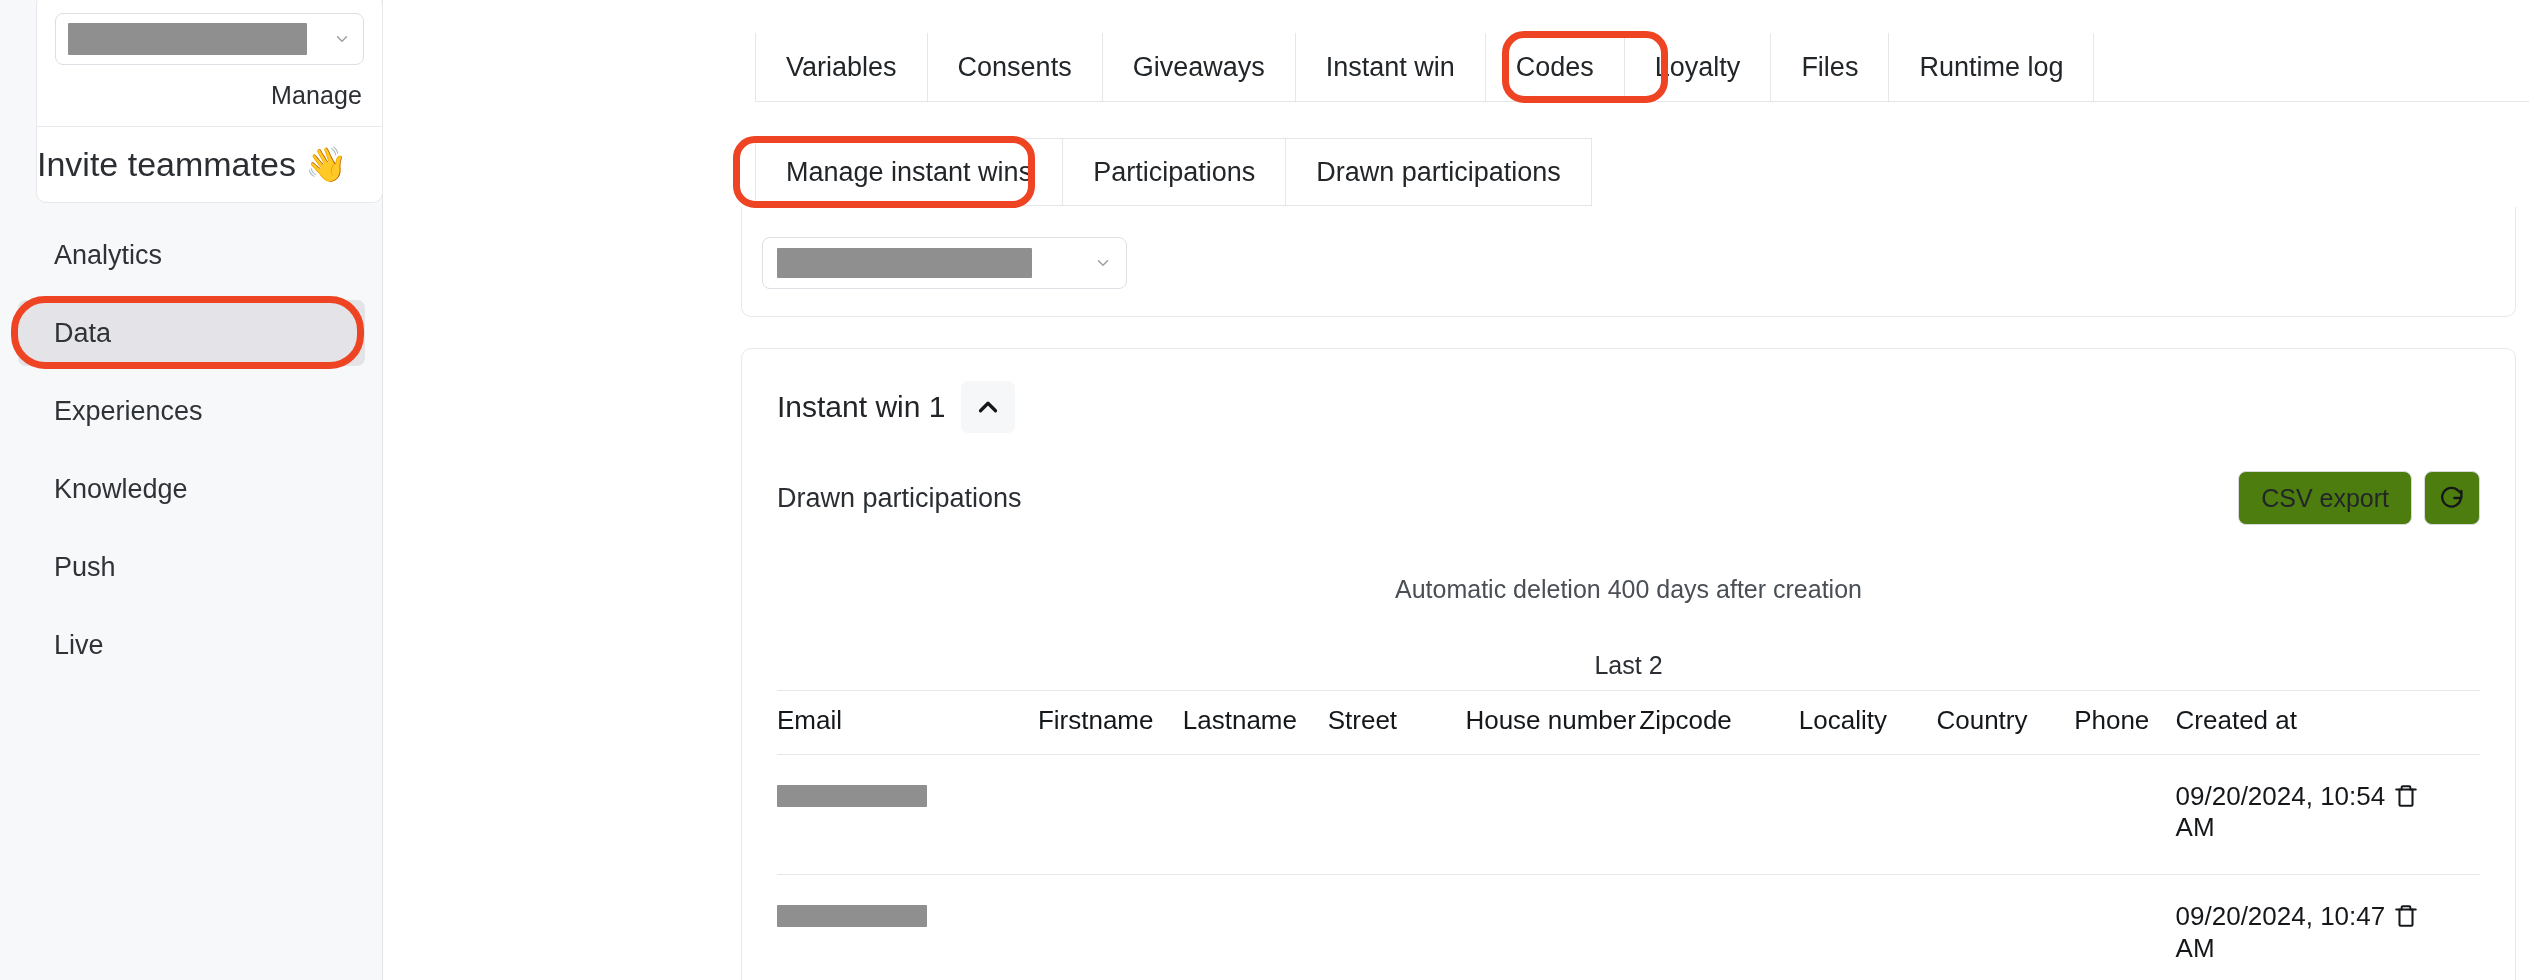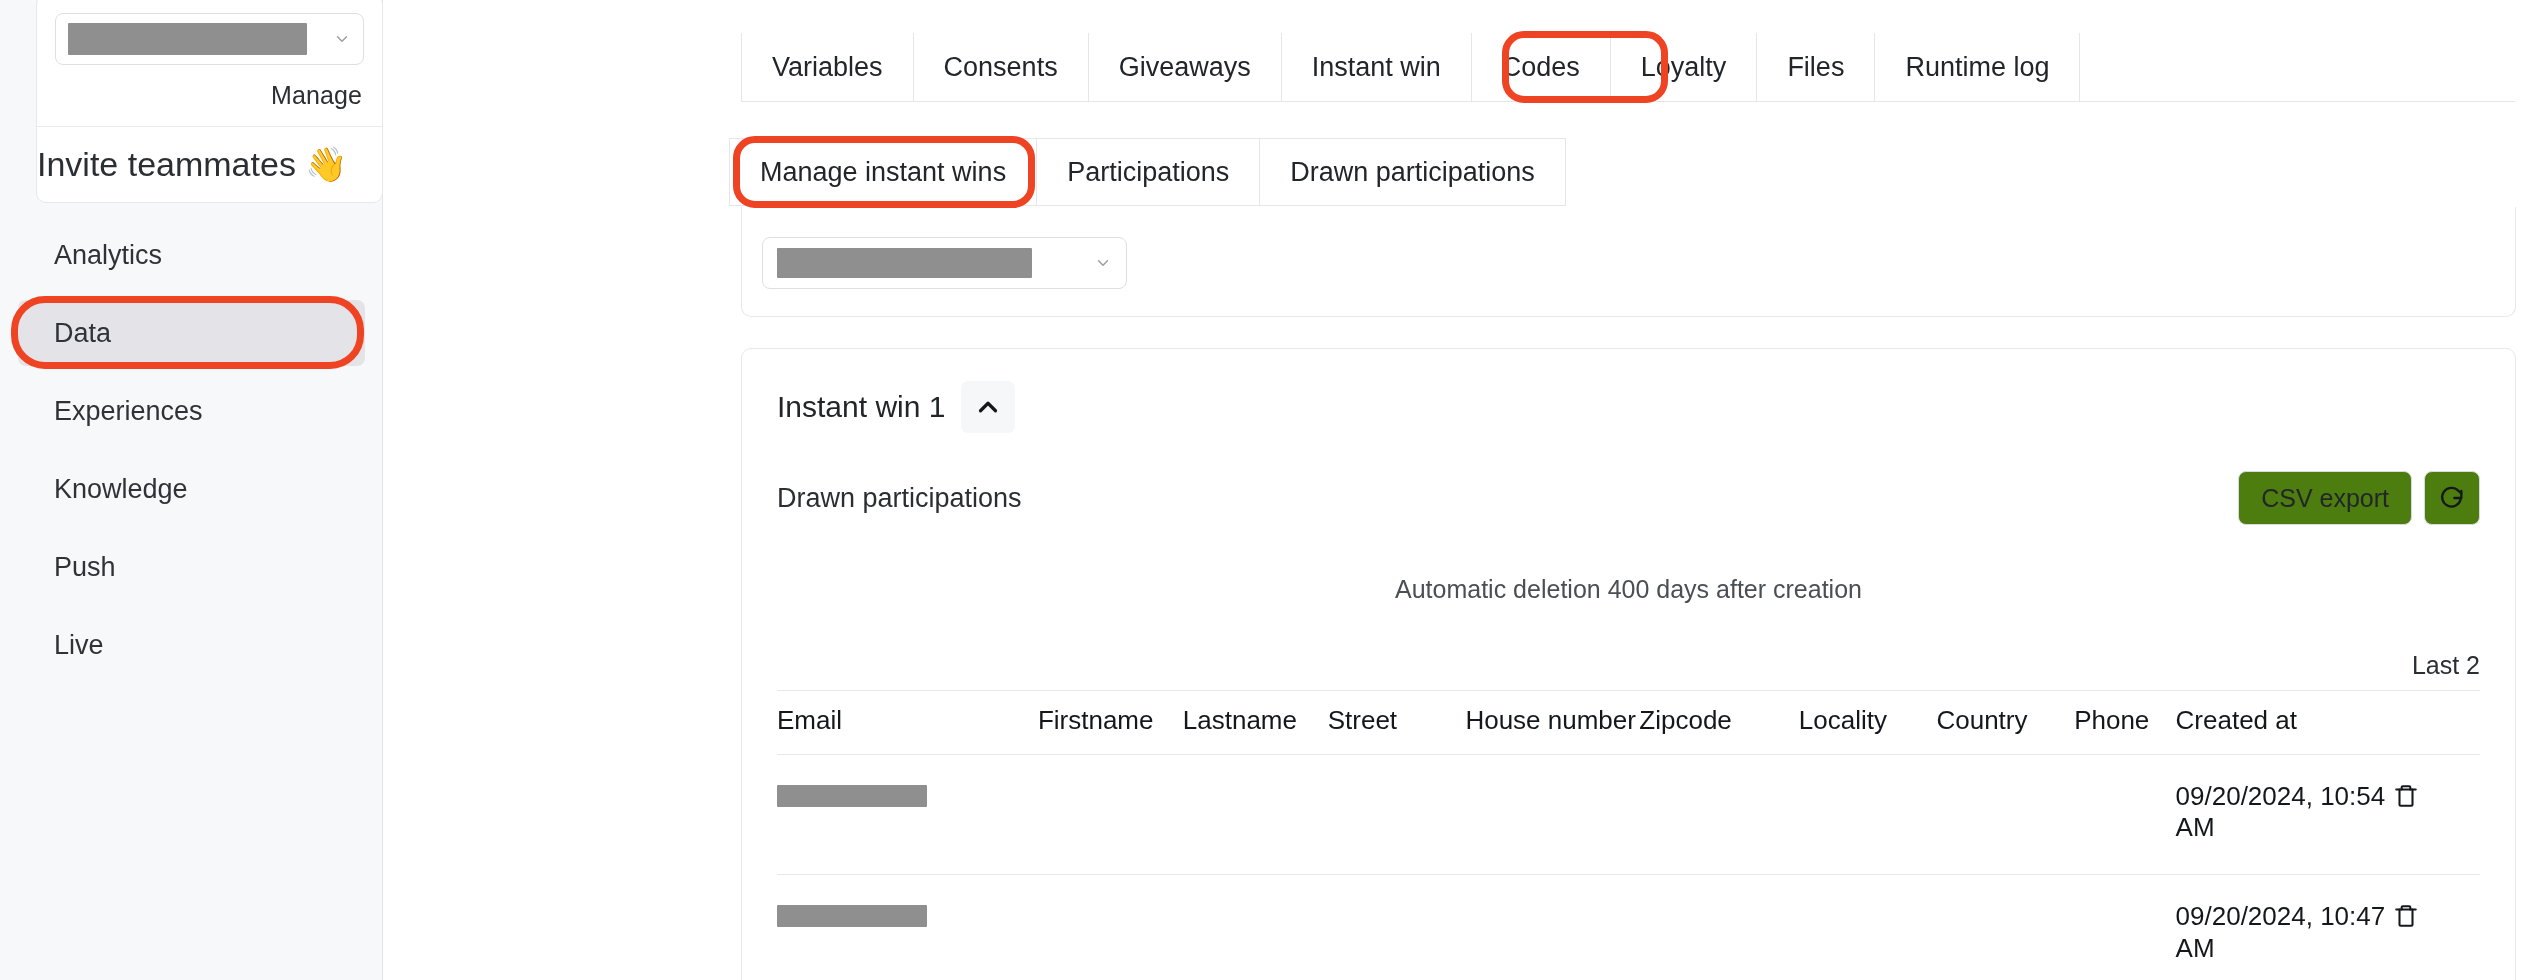--- a/index.html
+++ b/index.html
@@ -120,21 +120,21 @@
     flex: 1;
     position: relative;
     background: #ffffff;
     height: 980px;
   }
 
   
   .tabstrip {
     position: absolute;
     top: 33px;
-    left: 358px;
+    left: 372px;
     display: flex;
     align-items: flex-start;
     border-bottom: 1px solid #e4e6e9;
     width: 1774px;
   }
   .tab {
     height: 68px;
     display: flex;
     align-items: center;
     justify-content: center;
@@ -144,21 +144,21 @@
     border-left: 1px solid #e4e6e9;
     background: #fff;
     white-space: nowrap;
   }
   .tab:last-child { border-right: 1px solid #e4e6e9; }
 
   
   .subtabstrip {
     position: absolute;
     top: 138px;
-    left: 346px;
+    left: 372px;
     display: flex;
     align-items: flex-end;
   }
   .subtab {
     height: 68px;
     display: flex;
     align-items: center;
     justify-content: center;
     padding: 0 30px;
     font-size: 27px;
@@ -264,21 +264,21 @@
     width: 56px;
     padding: 0;
   }
   .deletion-note {
     text-align: center;
     font-size: 25px;
     color: #4a4f55;
     margin-top: 50px;
   }
   .last-row {
-    text-align: right;
+    text-align: center;
     padding: 0 35px;
     margin-top: 47px;
     font-size: 25px;
     color: #2b2f33;
   }
   table.grid {
     width: calc(100% - 70px);
     margin: 10px 35px 0 35px;
     border-collapse: collapse;
     table-layout: fixed;

